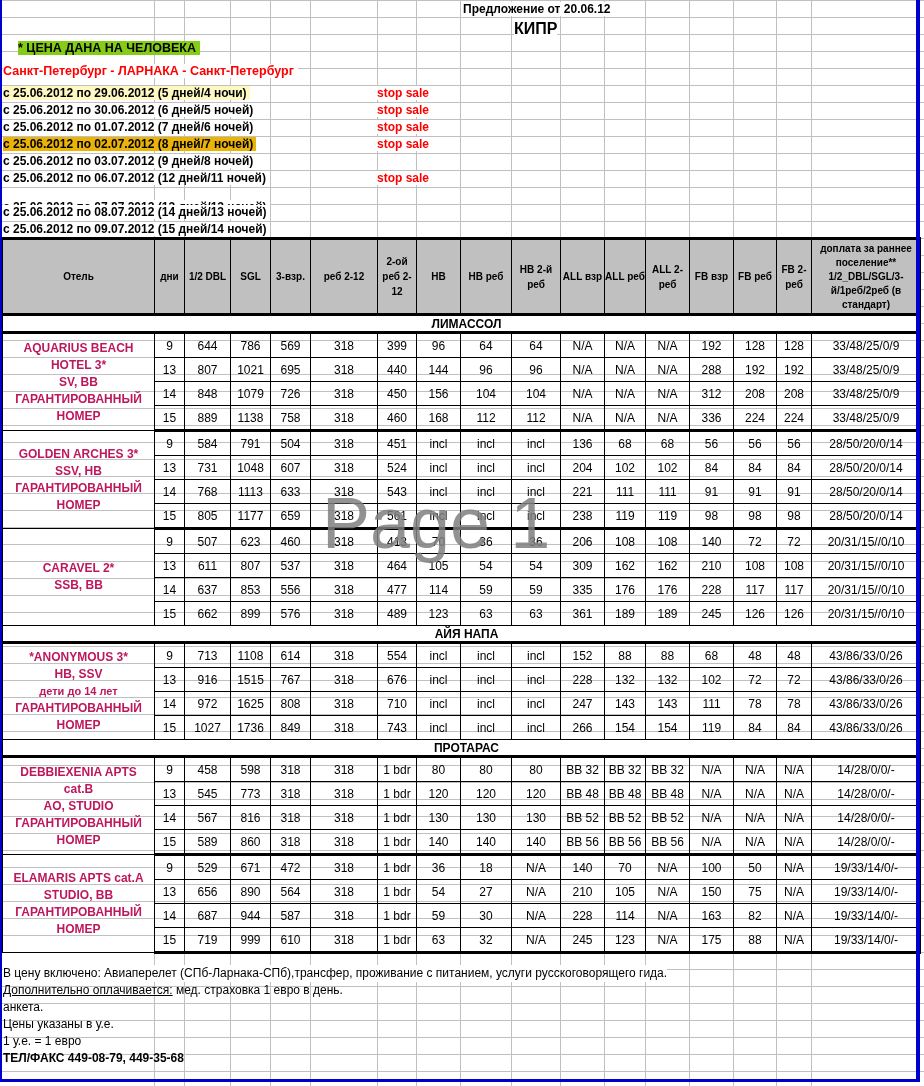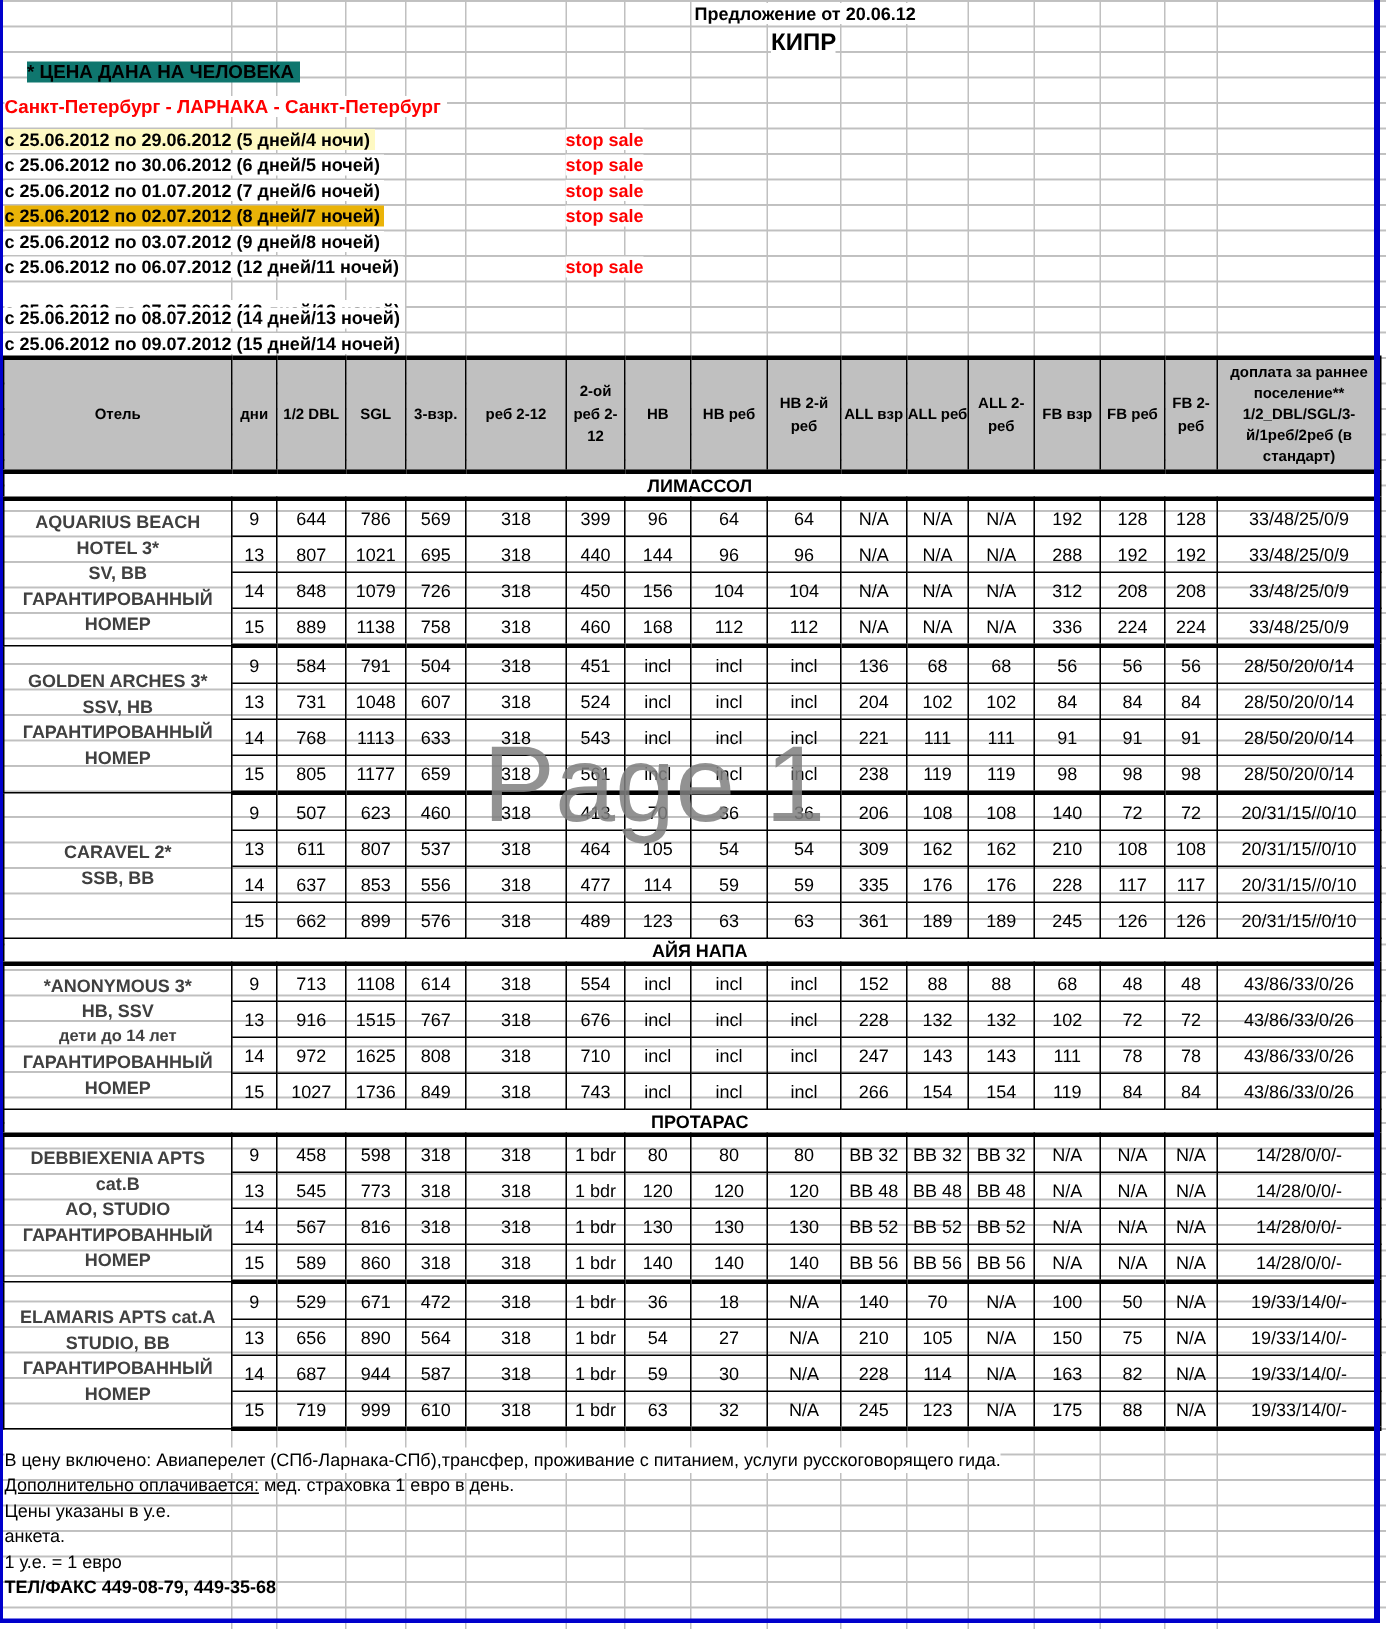--- a/index.html
+++ b/index.html
@@ -22,21 +22,21 @@
   .route { left:3px; top:64px; font-size:12.5px; }
   .period { left:3px; font-size:12px; }
   .stop { left:377px; font-size:12px; }
 
   table.prices { position:absolute; left:2px; top:237px; border-collapse:collapse; table-layout:fixed; width:918px; }
   table.prices td, table.prices th { border:1px solid #000; padding:0; text-align:center; font-size:12px; overflow:hidden; }
   table.prices th { background:#c0c0c0; font-size:10px; font-weight:bold; height:73px; line-height:15px; }
   table.prices thead tr th { border-top:3px solid #000; border-bottom:3px solid #000; }
   td.region { text-align:center; font-weight:bold; font-size:11px; height:15px; background:#fff; }
   tr.region-row td { border-left:1px solid #000; border-right:1px solid #000; }
-  td.hotel { color:#404040; font-weight:bold; font-size:12.5px; line-height:17px; vertical-align:middle; }
+  td.hotel { color:#be185d; font-weight:bold; font-size:12.5px; line-height:17px; vertical-align:middle; }
   td.num { height:23px; font-size:12.5px; }
   td.big { font-size:15px; }
   tr.block-end td { border-bottom:3px solid #000; }
   tr.region-row td { border-bottom:3px solid #000; }
 
   .watermark { position:absolute; left:322px; top:482px; font-size:72px; color:#808080; opacity:0.85; font-family:"Liberation Sans", sans-serif; pointer-events:none; letter-spacing:0; }
 
   .footer { position:absolute; left:3px; top:965px; font-size:12px; }
   .footer div { height:17px; line-height:17px; white-space:nowrap; }
   .u { text-decoration:underline; }
@@ -61,21 +61,21 @@
     <div class="vline" style="left: 645px; top: 0px; height: 1086px;"></div>
     <div class="vline" style="left: 689px; top: 0px; height: 1086px;"></div>
     <div class="vline" style="left: 733px; top: 0px; height: 1086px;"></div>
     <div class="vline" style="left: 776px; top: 0px; height: 1086px;"></div>
     <div class="vline" style="left: 811px; top: 0px; height: 1086px;"></div>
   </div>
 
 <div class="top-area">
   <div class="t offer" style="background:#fff;padding-right:4px;">Предложение от 20.06.12</div>
   <div class="t country" style="background:#fff;padding-right:0;">КИПР</div>
-  <div class="t note" style="background:#0f766e;padding-right:4px;">* ЦЕНА ДАНА НА ЧЕЛОВЕКА</div>
+  <div class="t note" style="background:#84cc16;padding-right:4px;">* ЦЕНА ДАНА НА ЧЕЛОВЕКА</div>
   <div class="t route red" style="background:#fff;padding-right:4px;">Санкт-Петербург - ЛАРНАКА - Санкт-Петербург</div>
   <div id="periods">
       <div class="t period" style="top: 86px; background: #fef9c3; padding-right: 3px;">с  25.06.2012  по  29.06.2012 (5 дней/4 ночи)</div>
       <div class="t stop red" style="top: 86px; background: rgb(255, 255, 255);">stop sale</div>
       <div class="t period" style="top: 103px; background: rgb(255, 255, 255); padding-right: 3px;">с  25.06.2012  по  30.06.2012 (6 дней/5 ночей)</div>
       <div class="t stop red" style="top: 103px; background: rgb(255, 255, 255);">stop sale</div>
       <div class="t period" style="top: 120px; background: rgb(255, 255, 255); padding-right: 3px;">с  25.06.2012  по  01.07.2012 (7 дней/6 ночей)</div>
       <div class="t stop red" style="top: 120px; background: rgb(255, 255, 255);">stop sale</div>
       <div class="t period" style="top: 137px; background: #eab308; padding-right: 3px;">с  25.06.2012  по  02.07.2012 (8 дней/7 ночей)</div>
       <div class="t stop red" style="top: 137px; background: rgb(255, 255, 255);">stop sale</div>
@@ -609,19 +609,19 @@
         <td class="num">19/33/14/0/-</td>
       </tr>
     </tbody>
 </table>
 
 <div class="watermark">Page 1</div>
 
 <div class="footer">
   <div style="background:#fff;display:inline-block;">В цену включено: Авиаперелет (СПб-Ларнака-СПб),трансфер, проживание с питанием, услуги русскоговорящего гида.</div>
   <div><span class="u">Дополнительно оплачивается:</span><span> мед. страховка  1 евро в день.</span></div>
+  <div> анкета.</div>
   <div>Цены указаны в у.е.</div>
-  <div> анкета.</div>
   <div>1 у.е. = 1 евро</div>
   <div class="b">ТЕЛ/ФАКС 449-08-79,  449-35-68</div>
 </div>
 
 <div class="frame"></div>
 
 </body></html>

